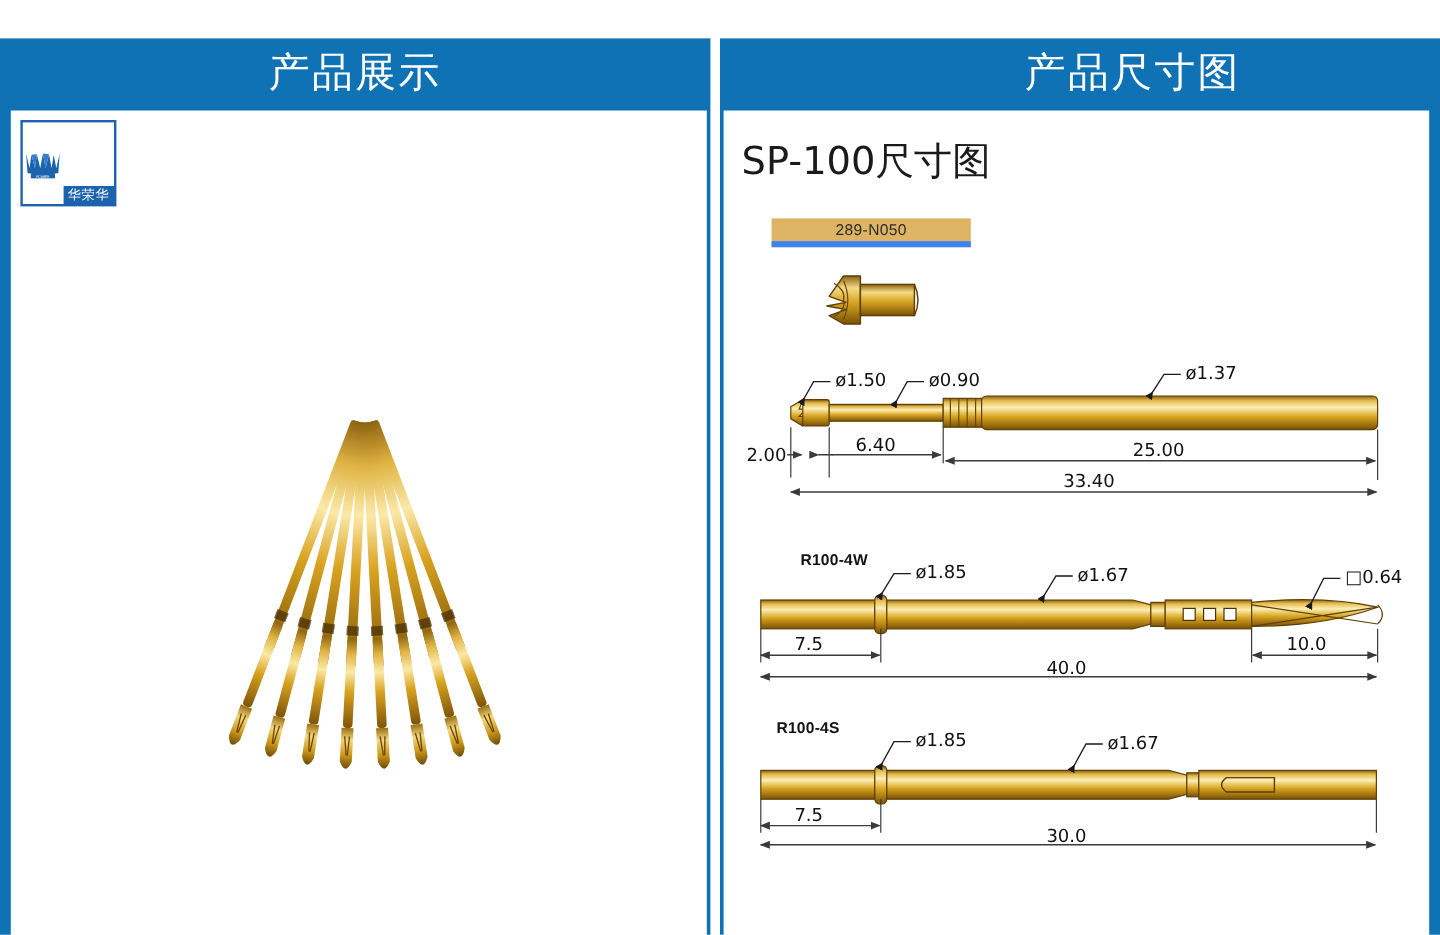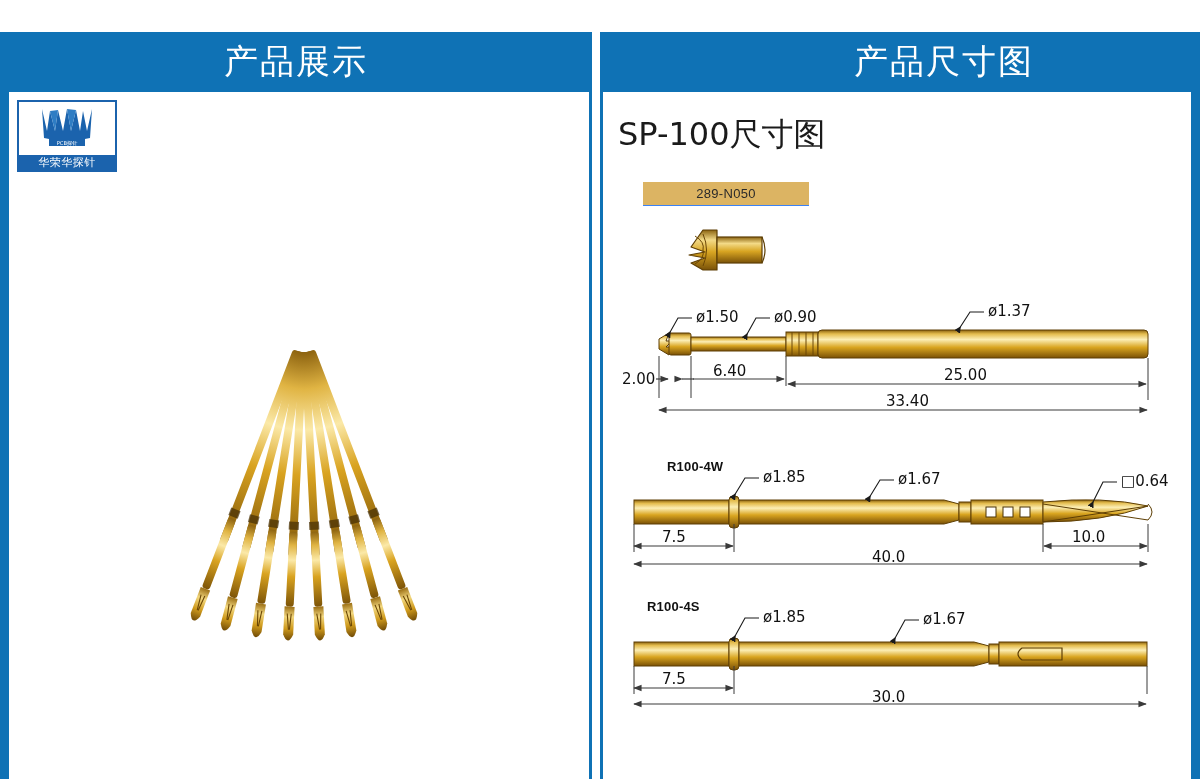--- a/index.html
+++ b/index.html
@@ -23,37 +23,37 @@
   
   .panel{position:absolute;background:#ffffff;box-sizing:border-box;}
   .panel-left{left:0;top:58px;width:592px;height:721px;
               border-left:9px solid #0f72b5;border-bottom:9px solid #0f72b5;
               border-right:3px solid #0f72b5;border-top:2px solid #0f72b5;}
   .panel-right{left:600px;top:58px;width:600px;height:721px;
                border-right:9px solid #0f72b5;border-bottom:9px solid #0f72b5;
                border-left:3px solid #0f72b5;border-top:2px solid #0f72b5;}
 
   
-  .logo{position:absolute;left:8px;top:8px;width:100px;height:72px;
+  .logo{position:absolute;left:8px;top:8px;width:80px;height:72px;
         border:2px solid #1b63ad;background:#ffffff;box-sizing:border-box;
-        display:flex;flex-direction:column;align-items:center;}
+        display:flex;flex-direction:row;align-items:center;}
   .logo-mark{width:60px;height:44px;margin-top:3px;}
   .logo-text{width:100%;background:#1b63ad;color:#fff;font-size:11px;
              text-align:center;line-height:15px;height:15px;margin-top:auto;
              font-family:"DejaVu Sans","Liberation Sans",sans-serif;letter-spacing:.5px;}
 
   
   .photo{position:absolute;left:70px;top:230px;width:450px;height:330px;}
 
   
   .rtitle{position:absolute;left:618px;top:86px;font-size:32px;color:#1a1a1a;
           font-weight:400;letter-spacing:0px;line-height:1;
           font-family:"DejaVu Sans","Liberation Sans",sans-serif;}
   .badge{position:absolute;left:643px;top:150px;width:166px;height:24px;
-         background:#dcb463;border-bottom:1px solid #3b82f6;
+         background:#dcb463;border-bottom:5px solid #3b82f6;
          display:flex;align-items:center;justify-content:center;box-sizing:border-box;}
   .badge span{font-size:13px;color:#2a2a2a;letter-spacing:.3px;}
 
   .tipart{position:absolute;left:645px;top:192px;width:140px;height:52px;}
 
   .dwg{position:absolute;}
   .dwg1{left:614px;top:262px;width:576px;height:134px;}
   .dwg2{left:614px;top:420px;width:576px;height:118px;}
   .dwg3{left:614px;top:560px;width:576px;height:120px;}
 

